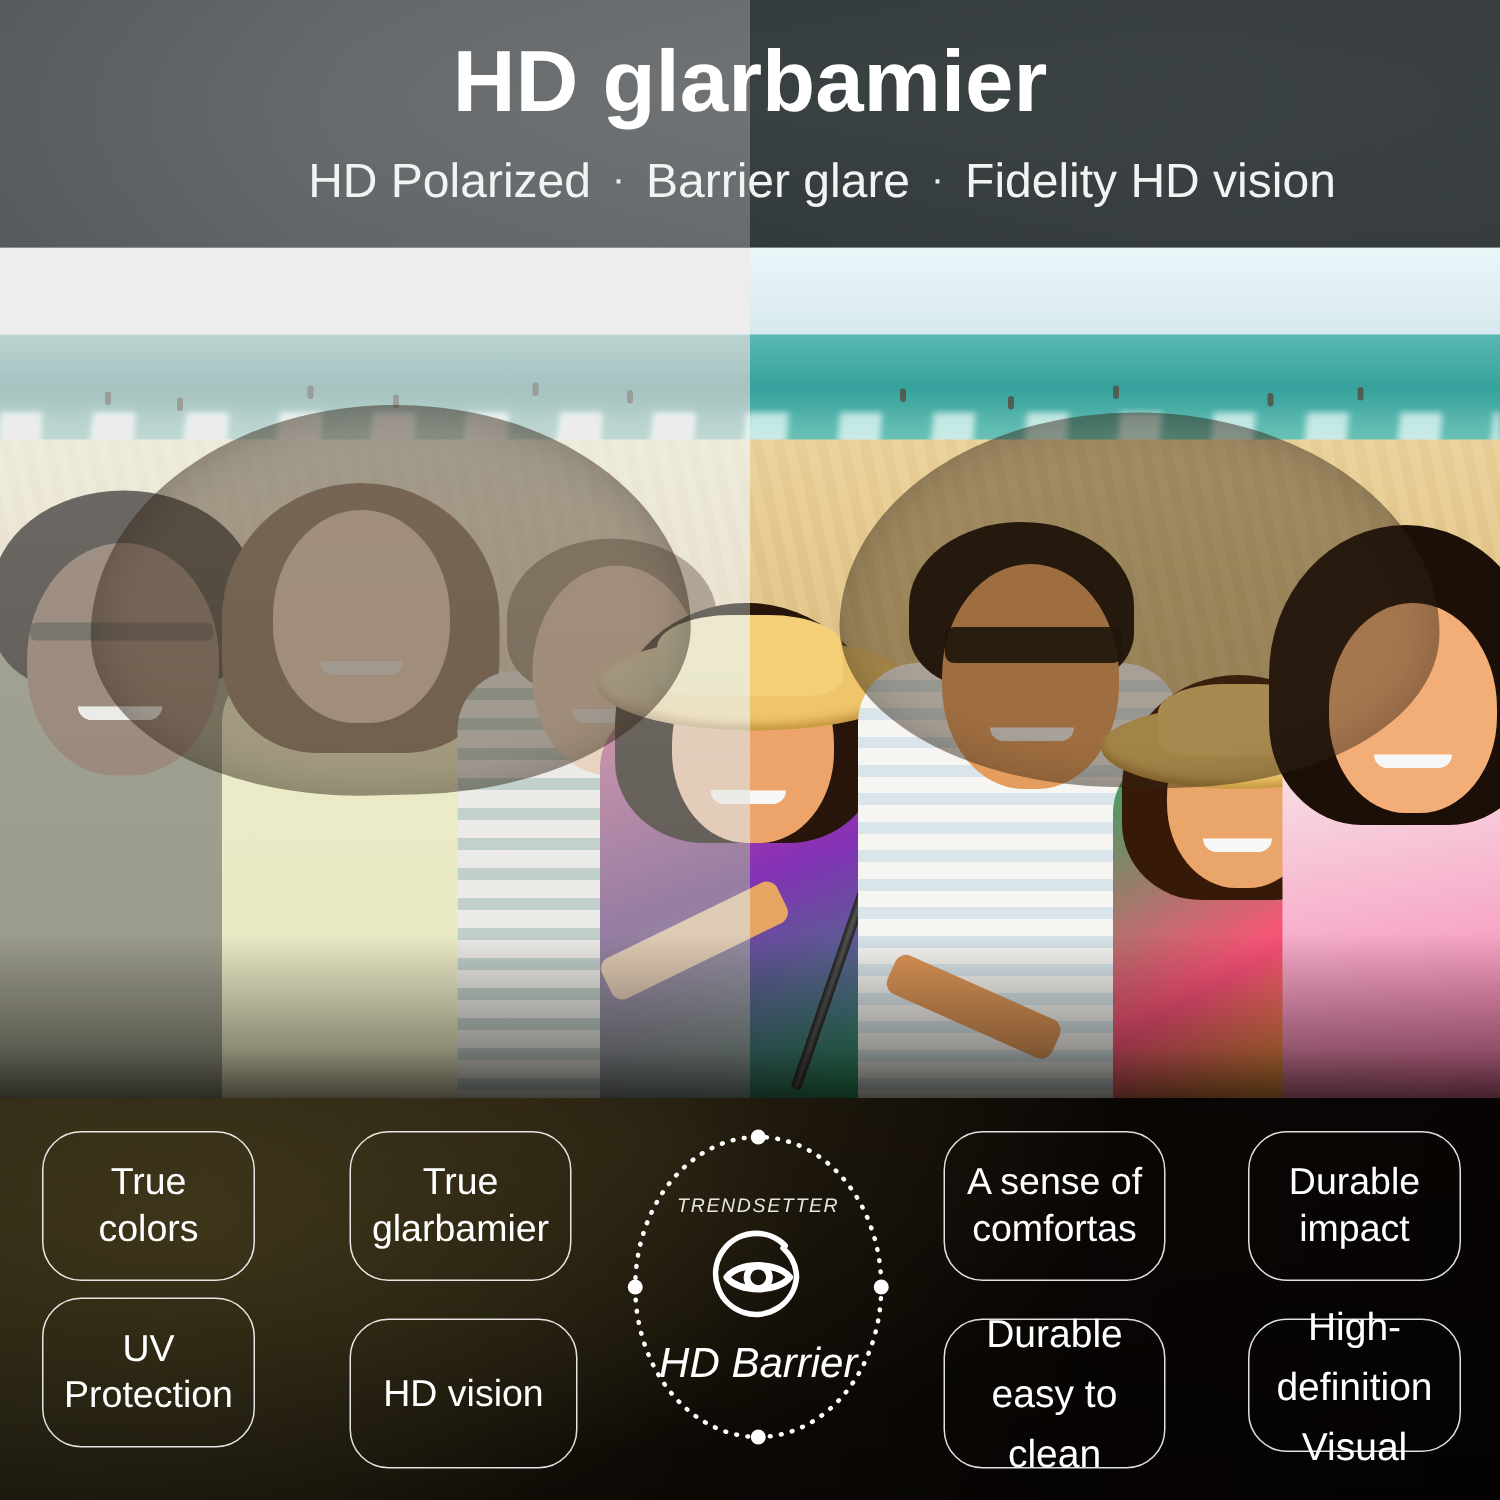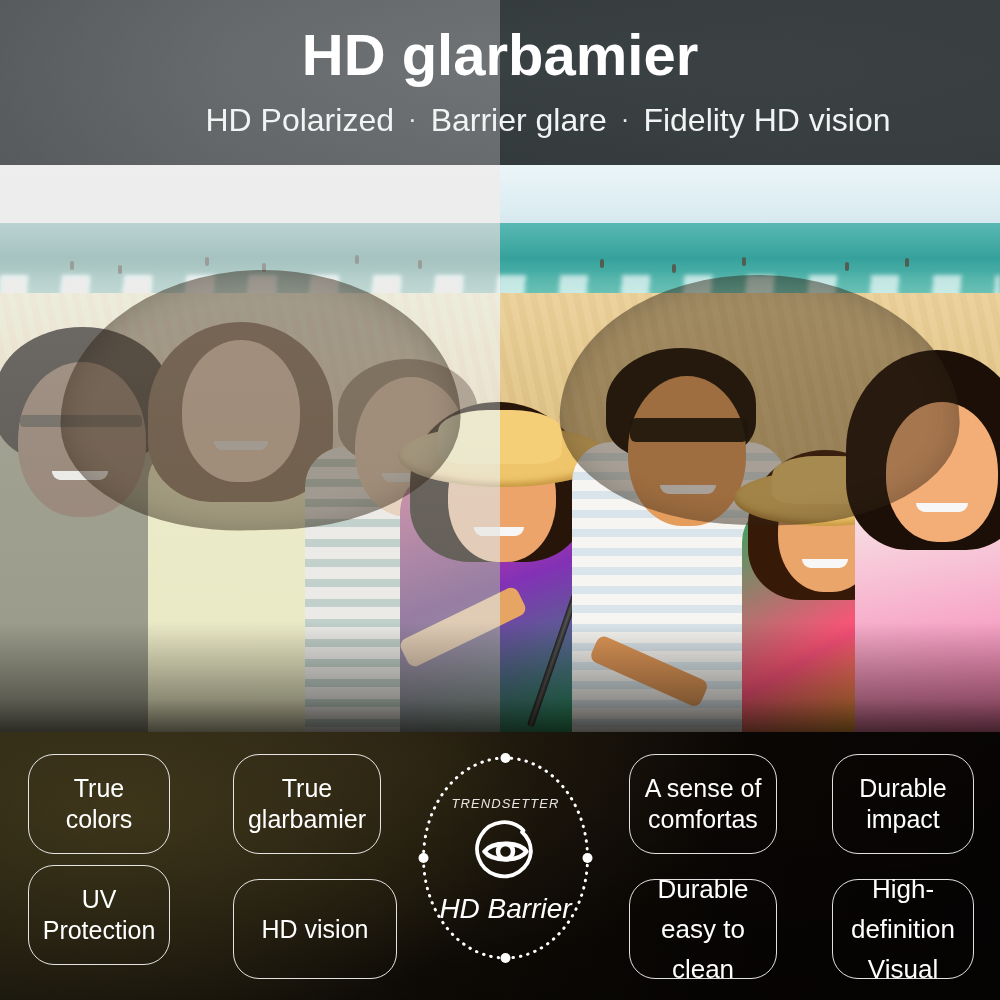--- a/index.html
+++ b/index.html
@@ -485,38 +485,38 @@
     </div>
     <div class="pill" style="left:28px;top:133px;width:142px;height:100px">
       <span>UV
 Protection</span>
     </div>
 
     <div class="pill" style="left:233px;top:22px;width:148px;height:100px">
       <span>True
 glarbamier</span>
     </div>
-    <div class="pill" style="left:233px;top:147px;width:164px;height:100px">
+    <div class="pill" style="left:233px;top:147px;width:152px;height:100px">
       <span>HD vision</span>
     </div>
 
     <div class="pill" style="left:629px;top:22px;width:148px;height:100px">
       <span>A sense of
 comfortas</span>
     </div>
     <div class="pill small" style="left:629px;top:147px;width:148px;height:100px">
       <span>Durable
 easy to clean</span>
     </div>
 
     <div class="pill" style="left:832px;top:22px;width:142px;height:100px">
       <span>Durable
 impact</span>
     </div>
-    <div class="pill small" style="left:832px;top:147px;width:142px;height:100px">
+    <div class="pill small" style="left:832px;top:147px;width:142px;height:89px">
       <span>High-definition
 Visual</span>
     </div>
   </div>
 
   <div id="badge">
     <svg id="badge-ring" viewBox="0 0 175 212">
       <ellipse cx="87.5" cy="106" rx="82" ry="100" fill="none" stroke="#ffffff" stroke-width="3" stroke-linecap="round" stroke-dasharray="0.5 7"></ellipse>
       <circle cx="87.5" cy="6" r="5" fill="#ffffff"></circle>
       <circle cx="169.5" cy="106" r="5" fill="#ffffff"></circle>

